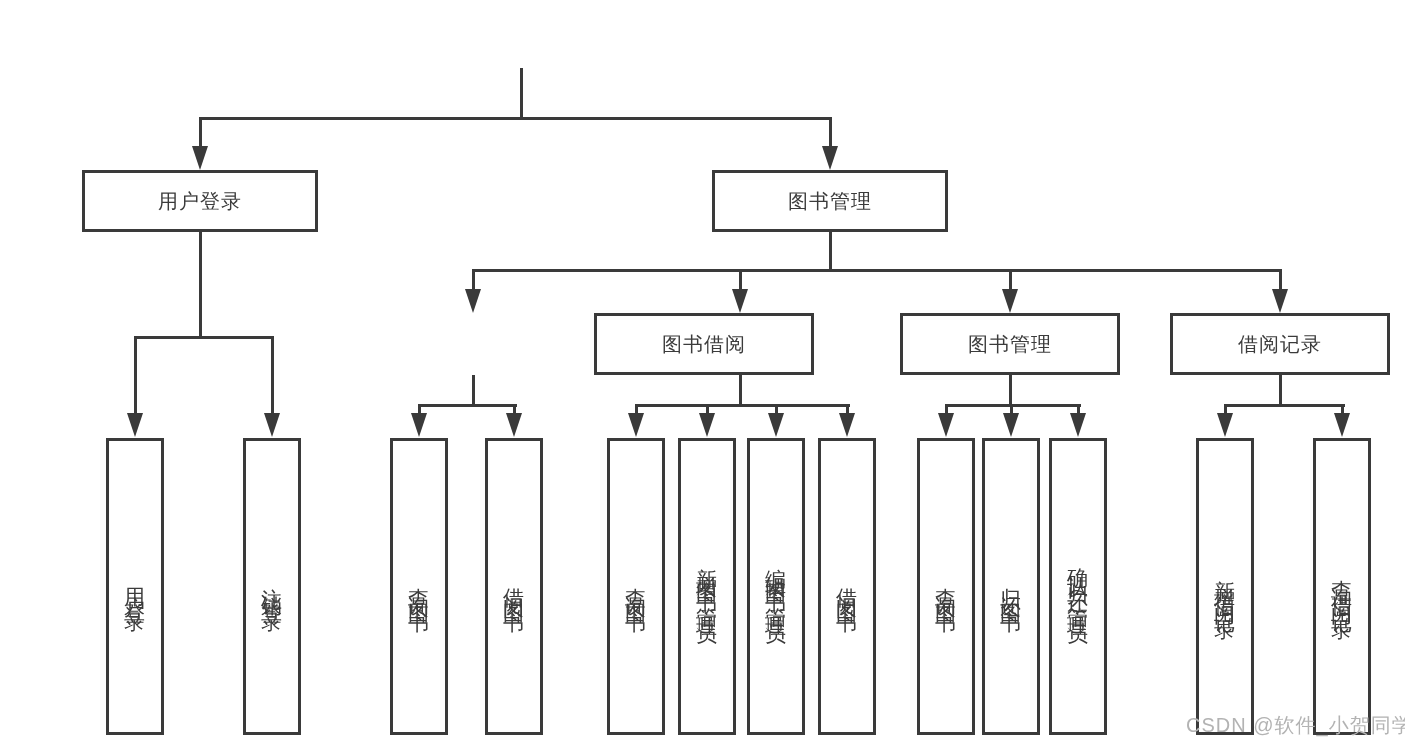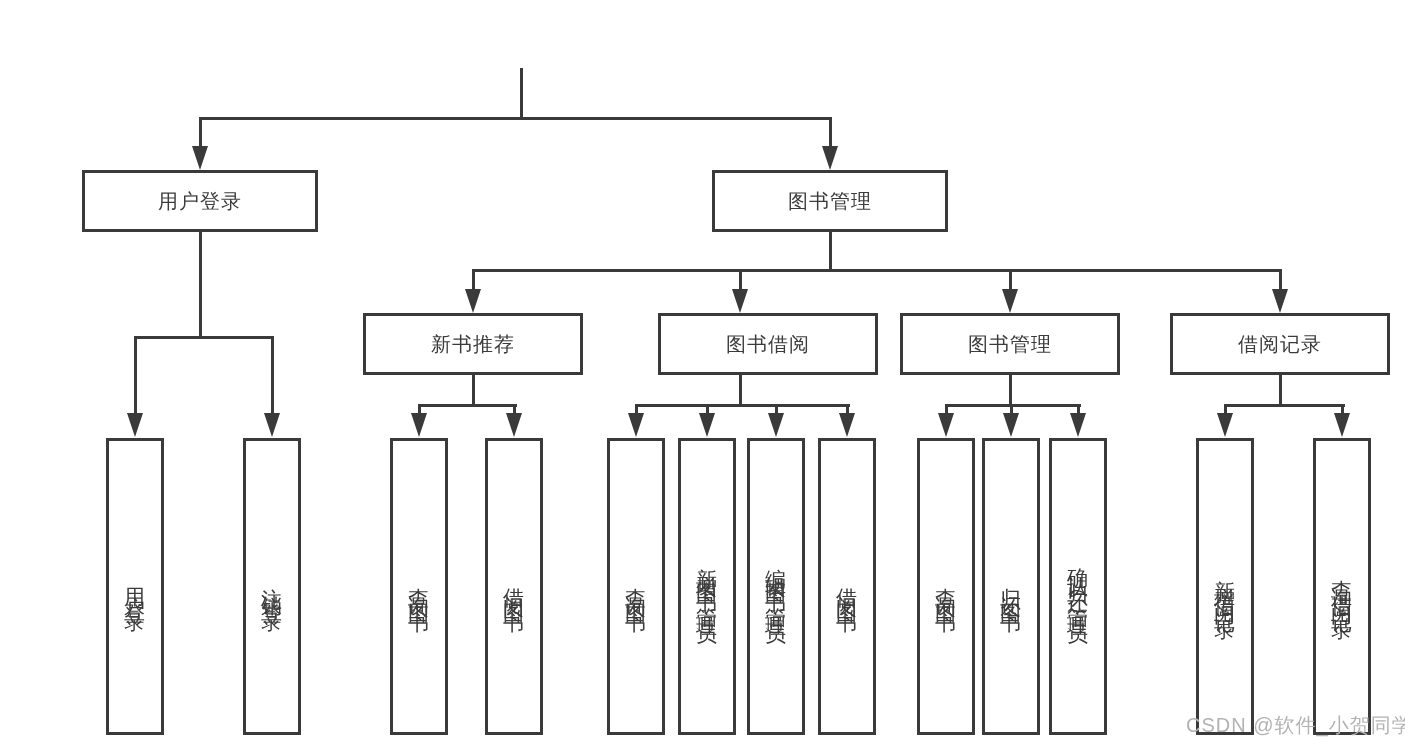--- a/index.html
+++ b/index.html
@@ -62,25 +62,22 @@
 
 
   <div class="node" style="left:82px;top:170px;width:236px;height:62px">
     <span>用户登录</span>
   </div>
 
   <div class="node" style="left:712px;top:170px;width:236px;height:62px">
     <span>图书管理</span>
   </div>
 
-  <div class="node" style="left:363px;top:313px;width:220px;height:62px">
-    <span>新书推荐</span>
-  </div>
-
-  <div class="node" style="left:658px;top:313px;width:220px;height:62px">
+
+  <div class="node" style="left:594px;top:313px;width:220px;height:62px">
     <span>图书借阅</span>
   </div>
 
   <div class="node" style="left:900px;top:313px;width:220px;height:62px">
     <span>图书管理</span>
   </div>
 
   <div class="node" style="left:1170px;top:313px;width:220px;height:62px">
     <span>借阅记录</span>
   </div>

